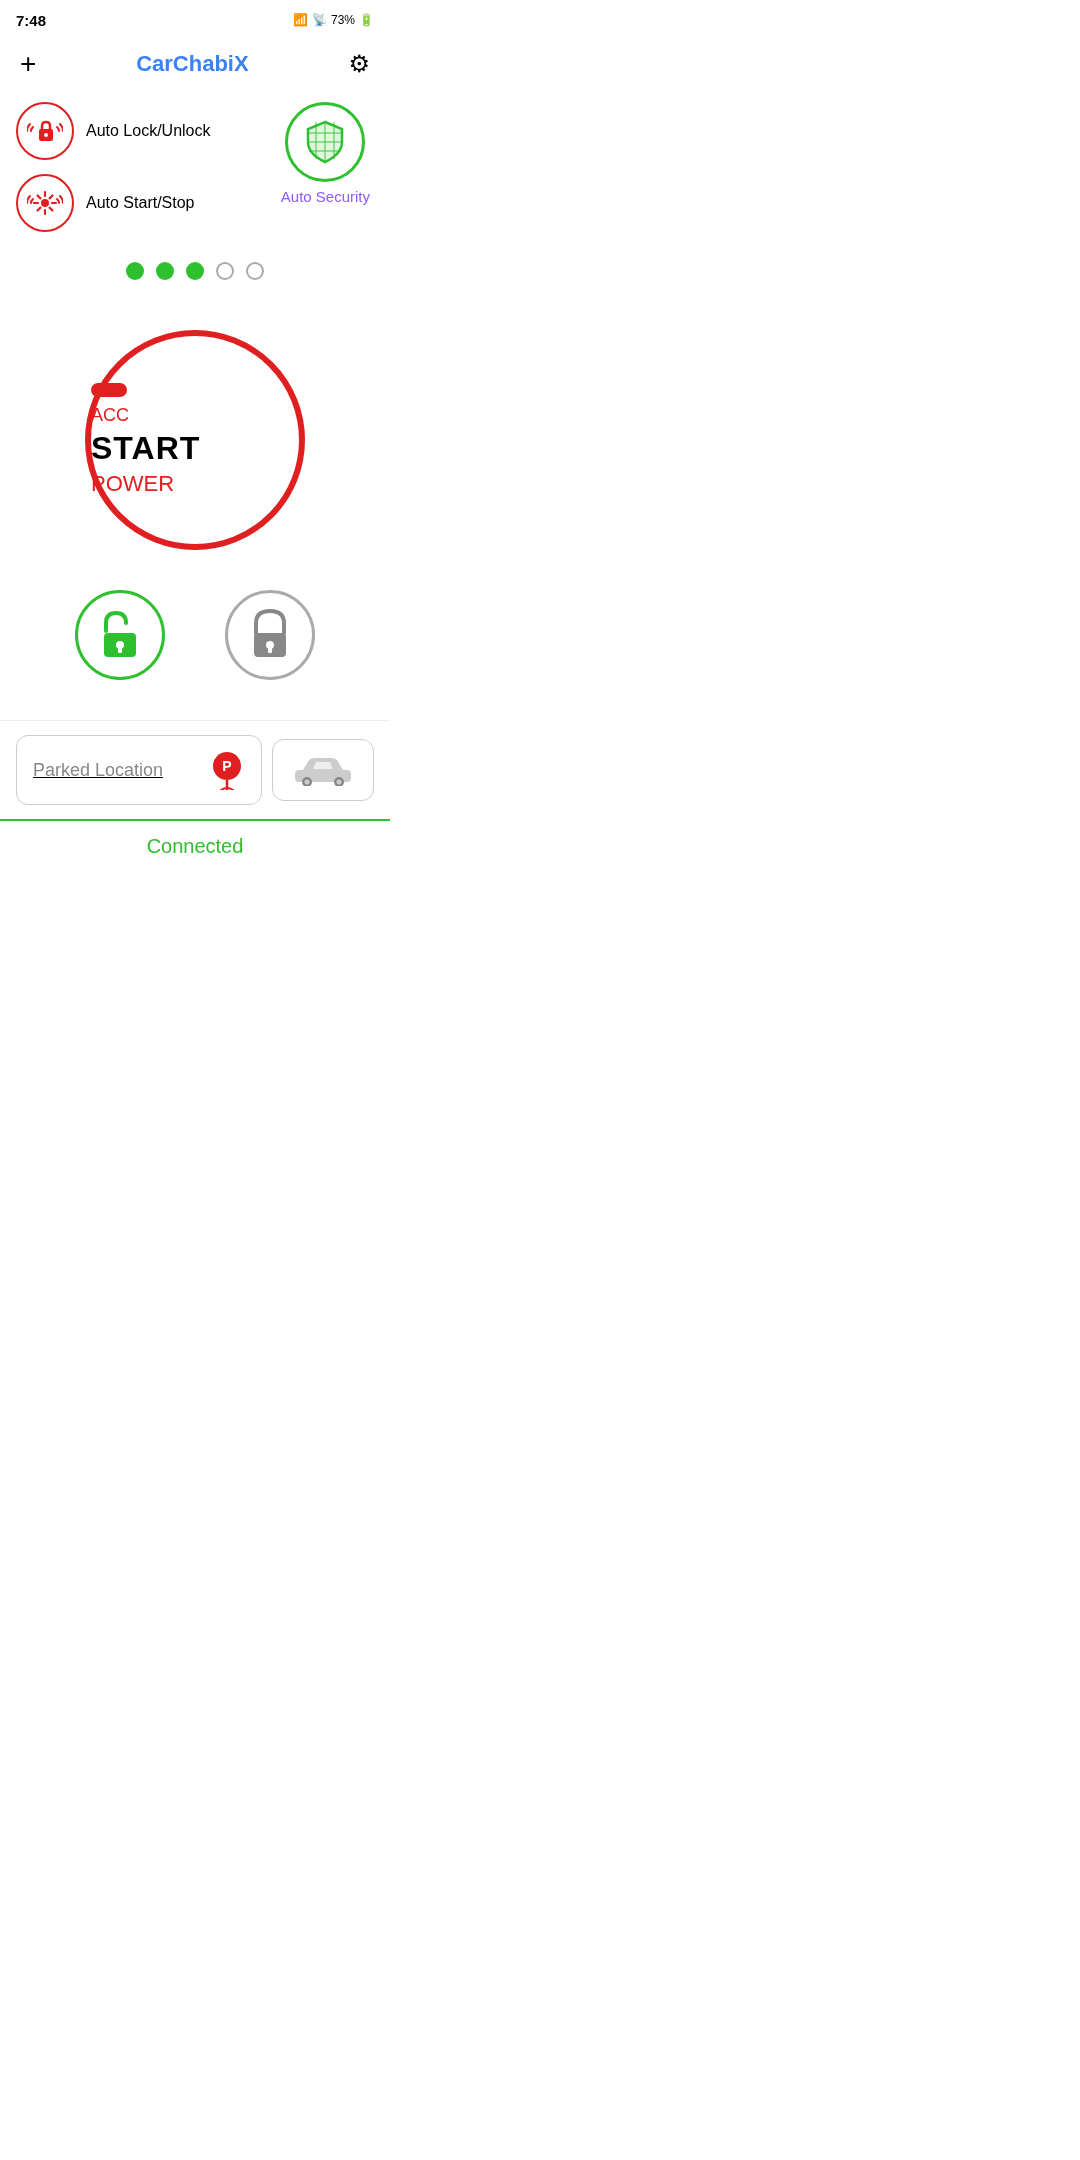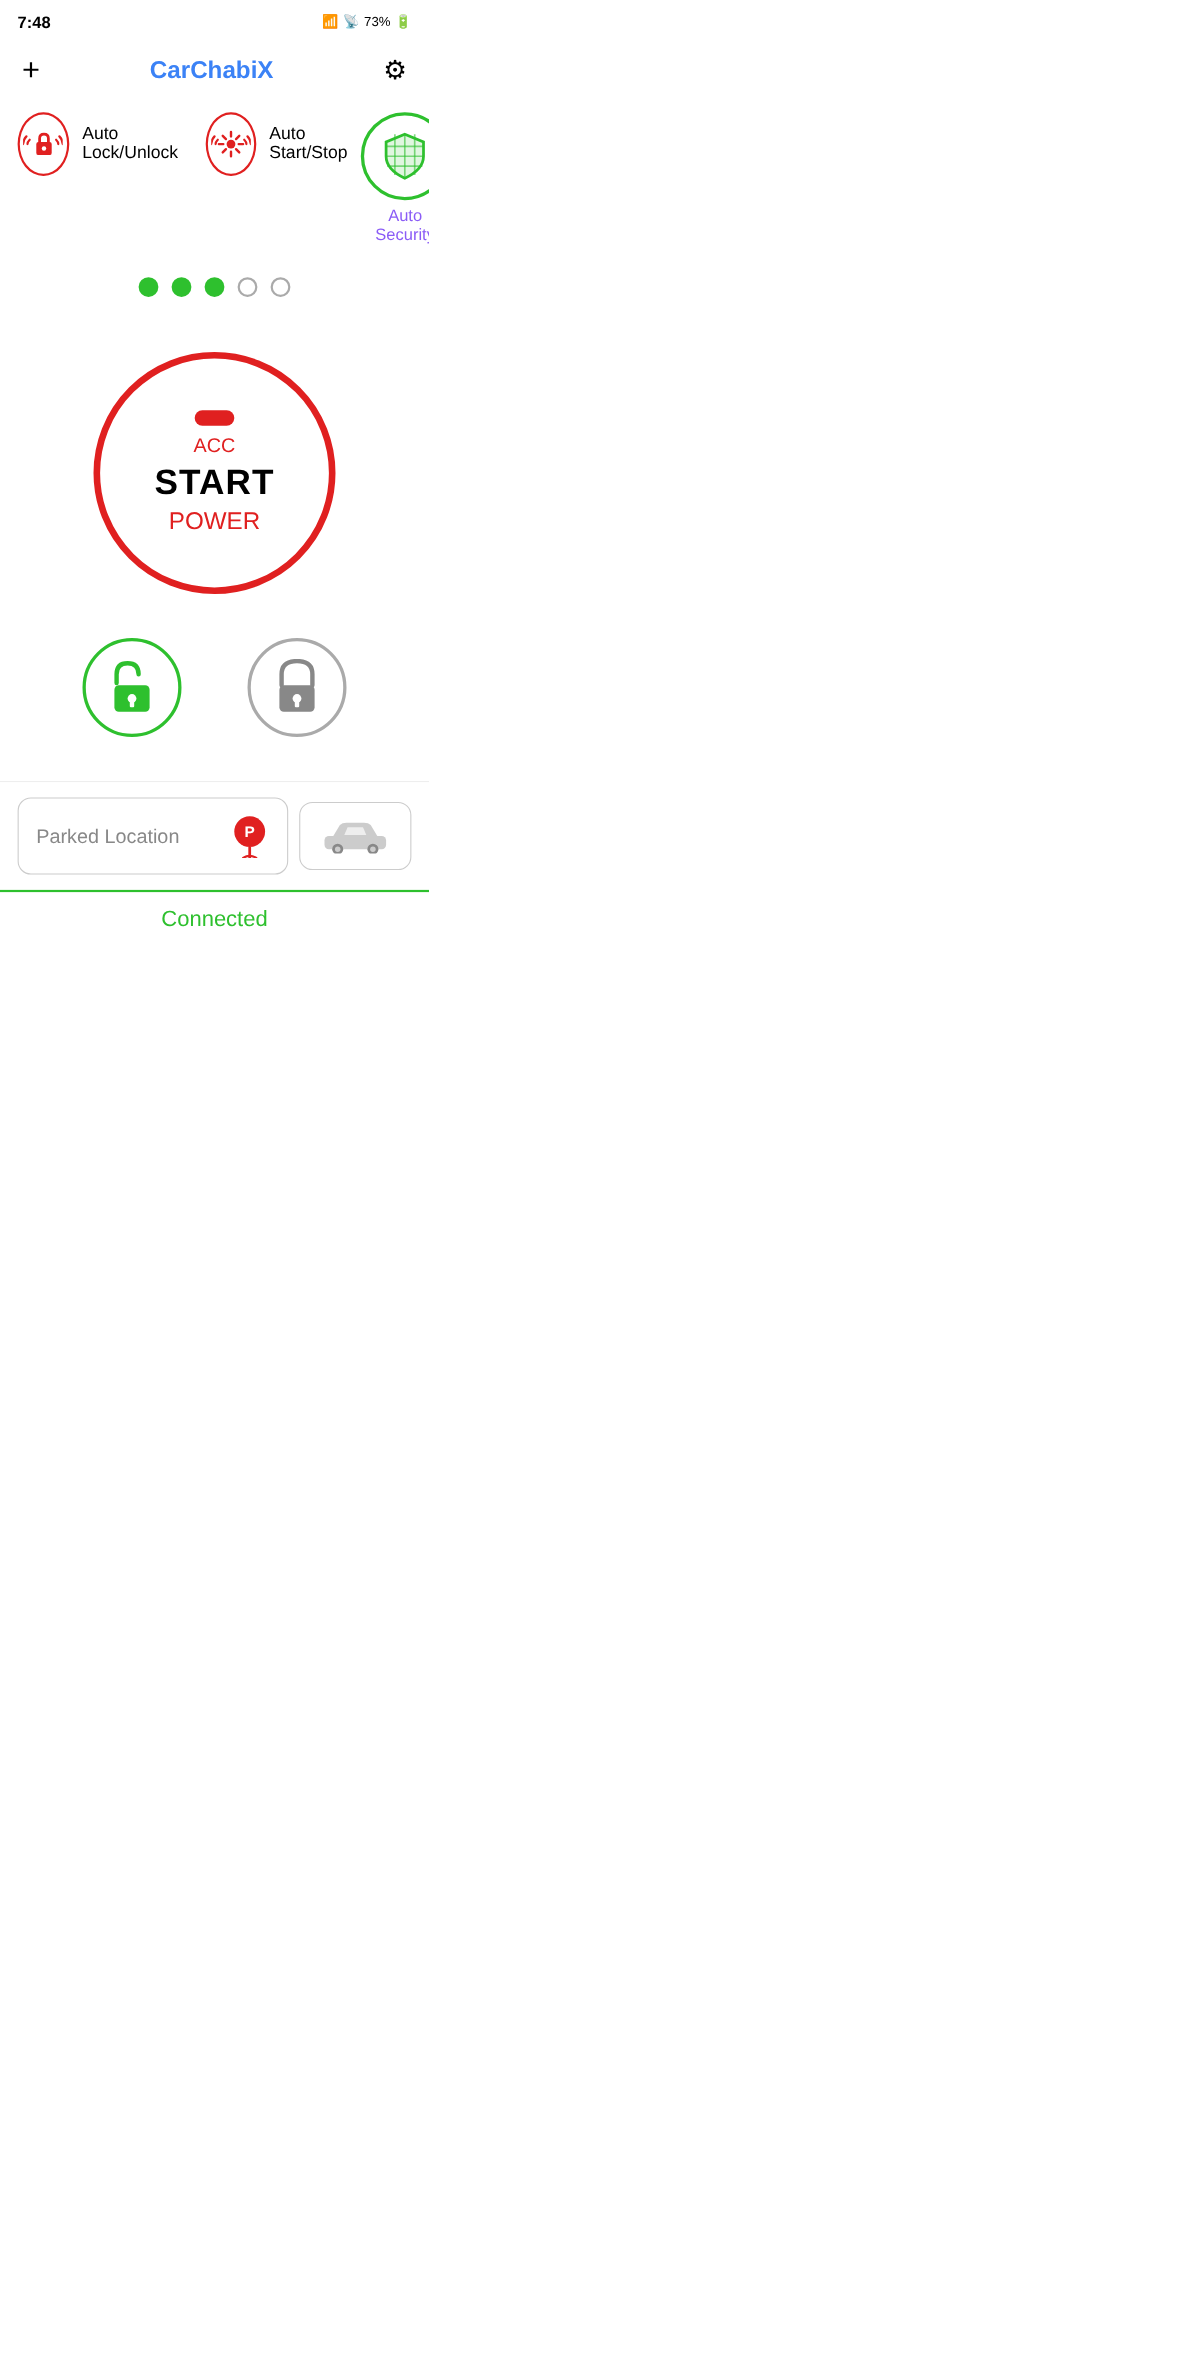--- a/index.html
+++ b/index.html
@@ -63,21 +63,21 @@
 
     
     .feature-row {
       display: flex;
       justify-content: space-between;
       align-items: flex-start;
       padding: 10px 20px 10px 16px;
     }
     .feature-left {
       display: flex;
-      flex-direction: row;
+      flex-direction: column;
       gap: 14px;
     }
     .feature-item {
       display: flex;
       align-items: center;
       gap: 12px;
       cursor: pointer;
     }
     .feature-icon-circle {
       width: 58px;
@@ -143,21 +143,21 @@
       align-items: center;
       padding: 20px 0 30px;
     }
     .start-circle {
       width: 220px;
       height: 220px;
       border-radius: 50%;
       border: 6px solid #e02020;
       display: flex;
       flex-direction: column;
-      align-items: center;
+      align-items: flex-start;
       justify-content: center;
       cursor: pointer;
       background: #fff;
       gap: 4px;
     }
     .start-indicator {
       width: 36px;
       height: 14px;
       background: #e02020;
       border-radius: 7px;
@@ -215,20 +215,21 @@
     .parked-btn {
       flex: 1;
       display: flex;
       align-items: center;
       justify-content: space-between;
       border: 1.5px solid #ccc;
       border-radius: 12px;
       padding: 14px 16px;
       background: #fff;
       cursor: pointer;
+      text-decoration: underline;
     }
     .parked-label {
       font-size: 18px;
       color: #888;
       font-weight: 400;
     }
     .parked-icon {
       display: flex;
       align-items: center;
     }

